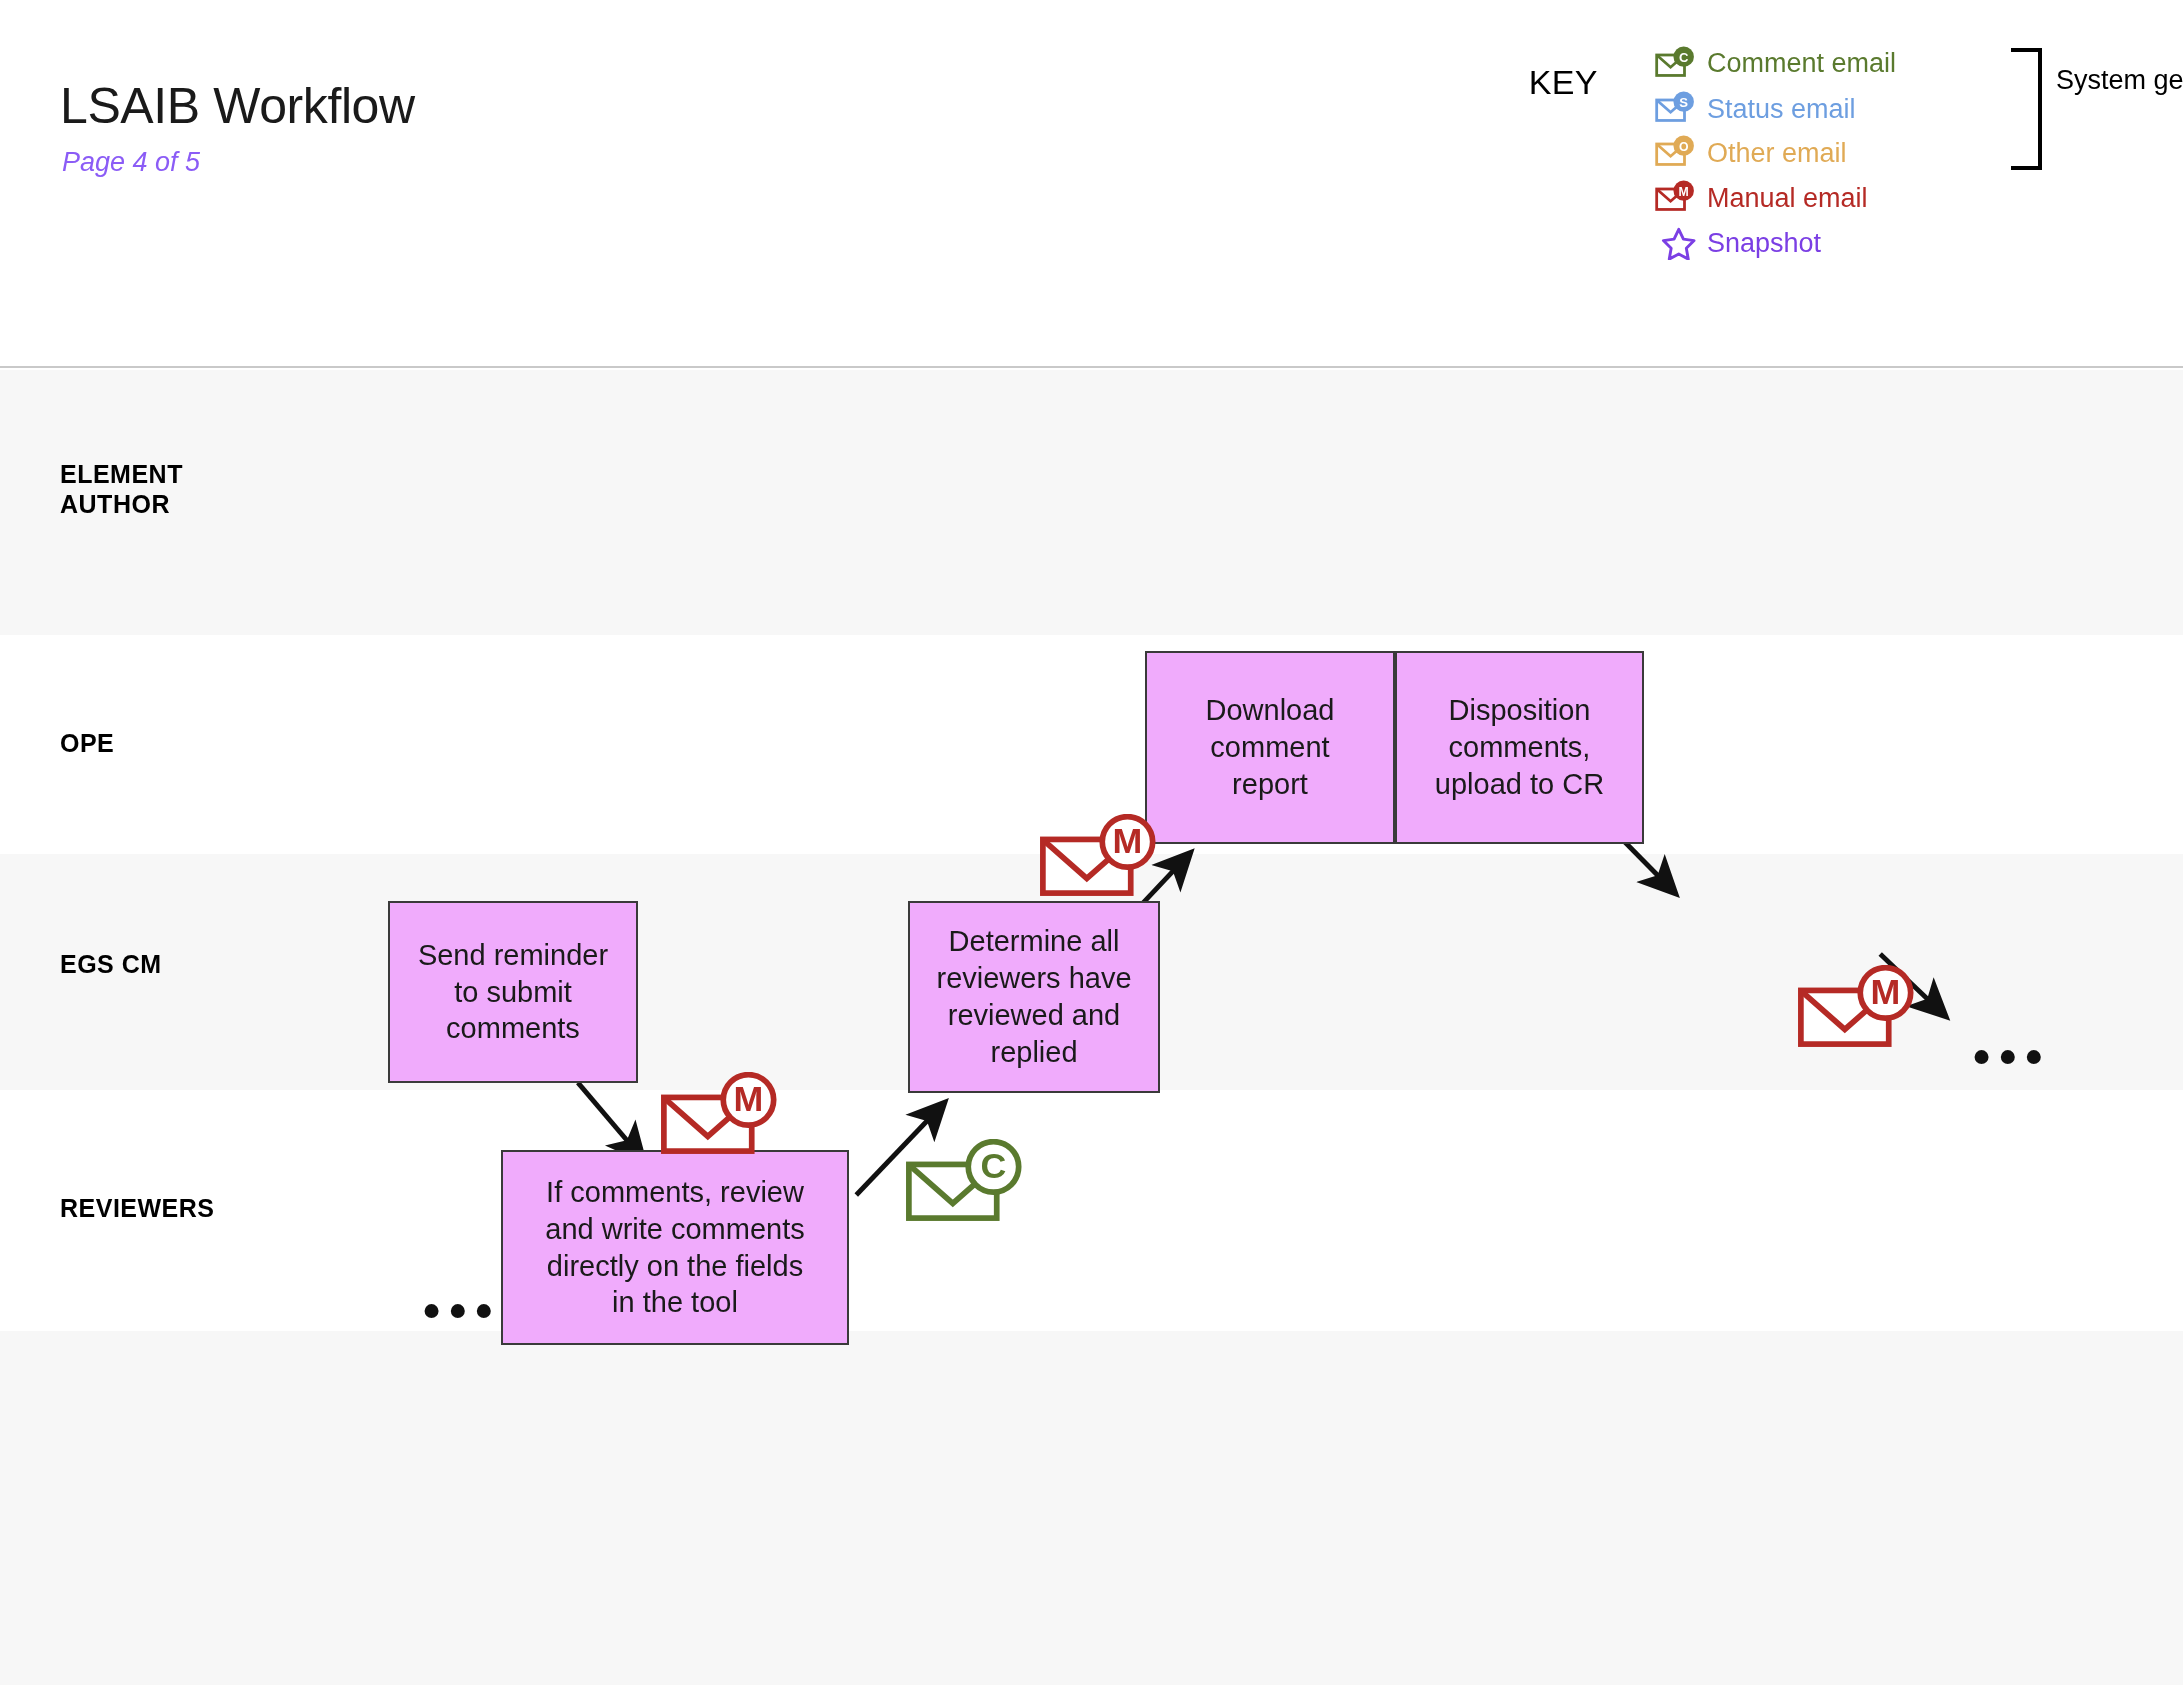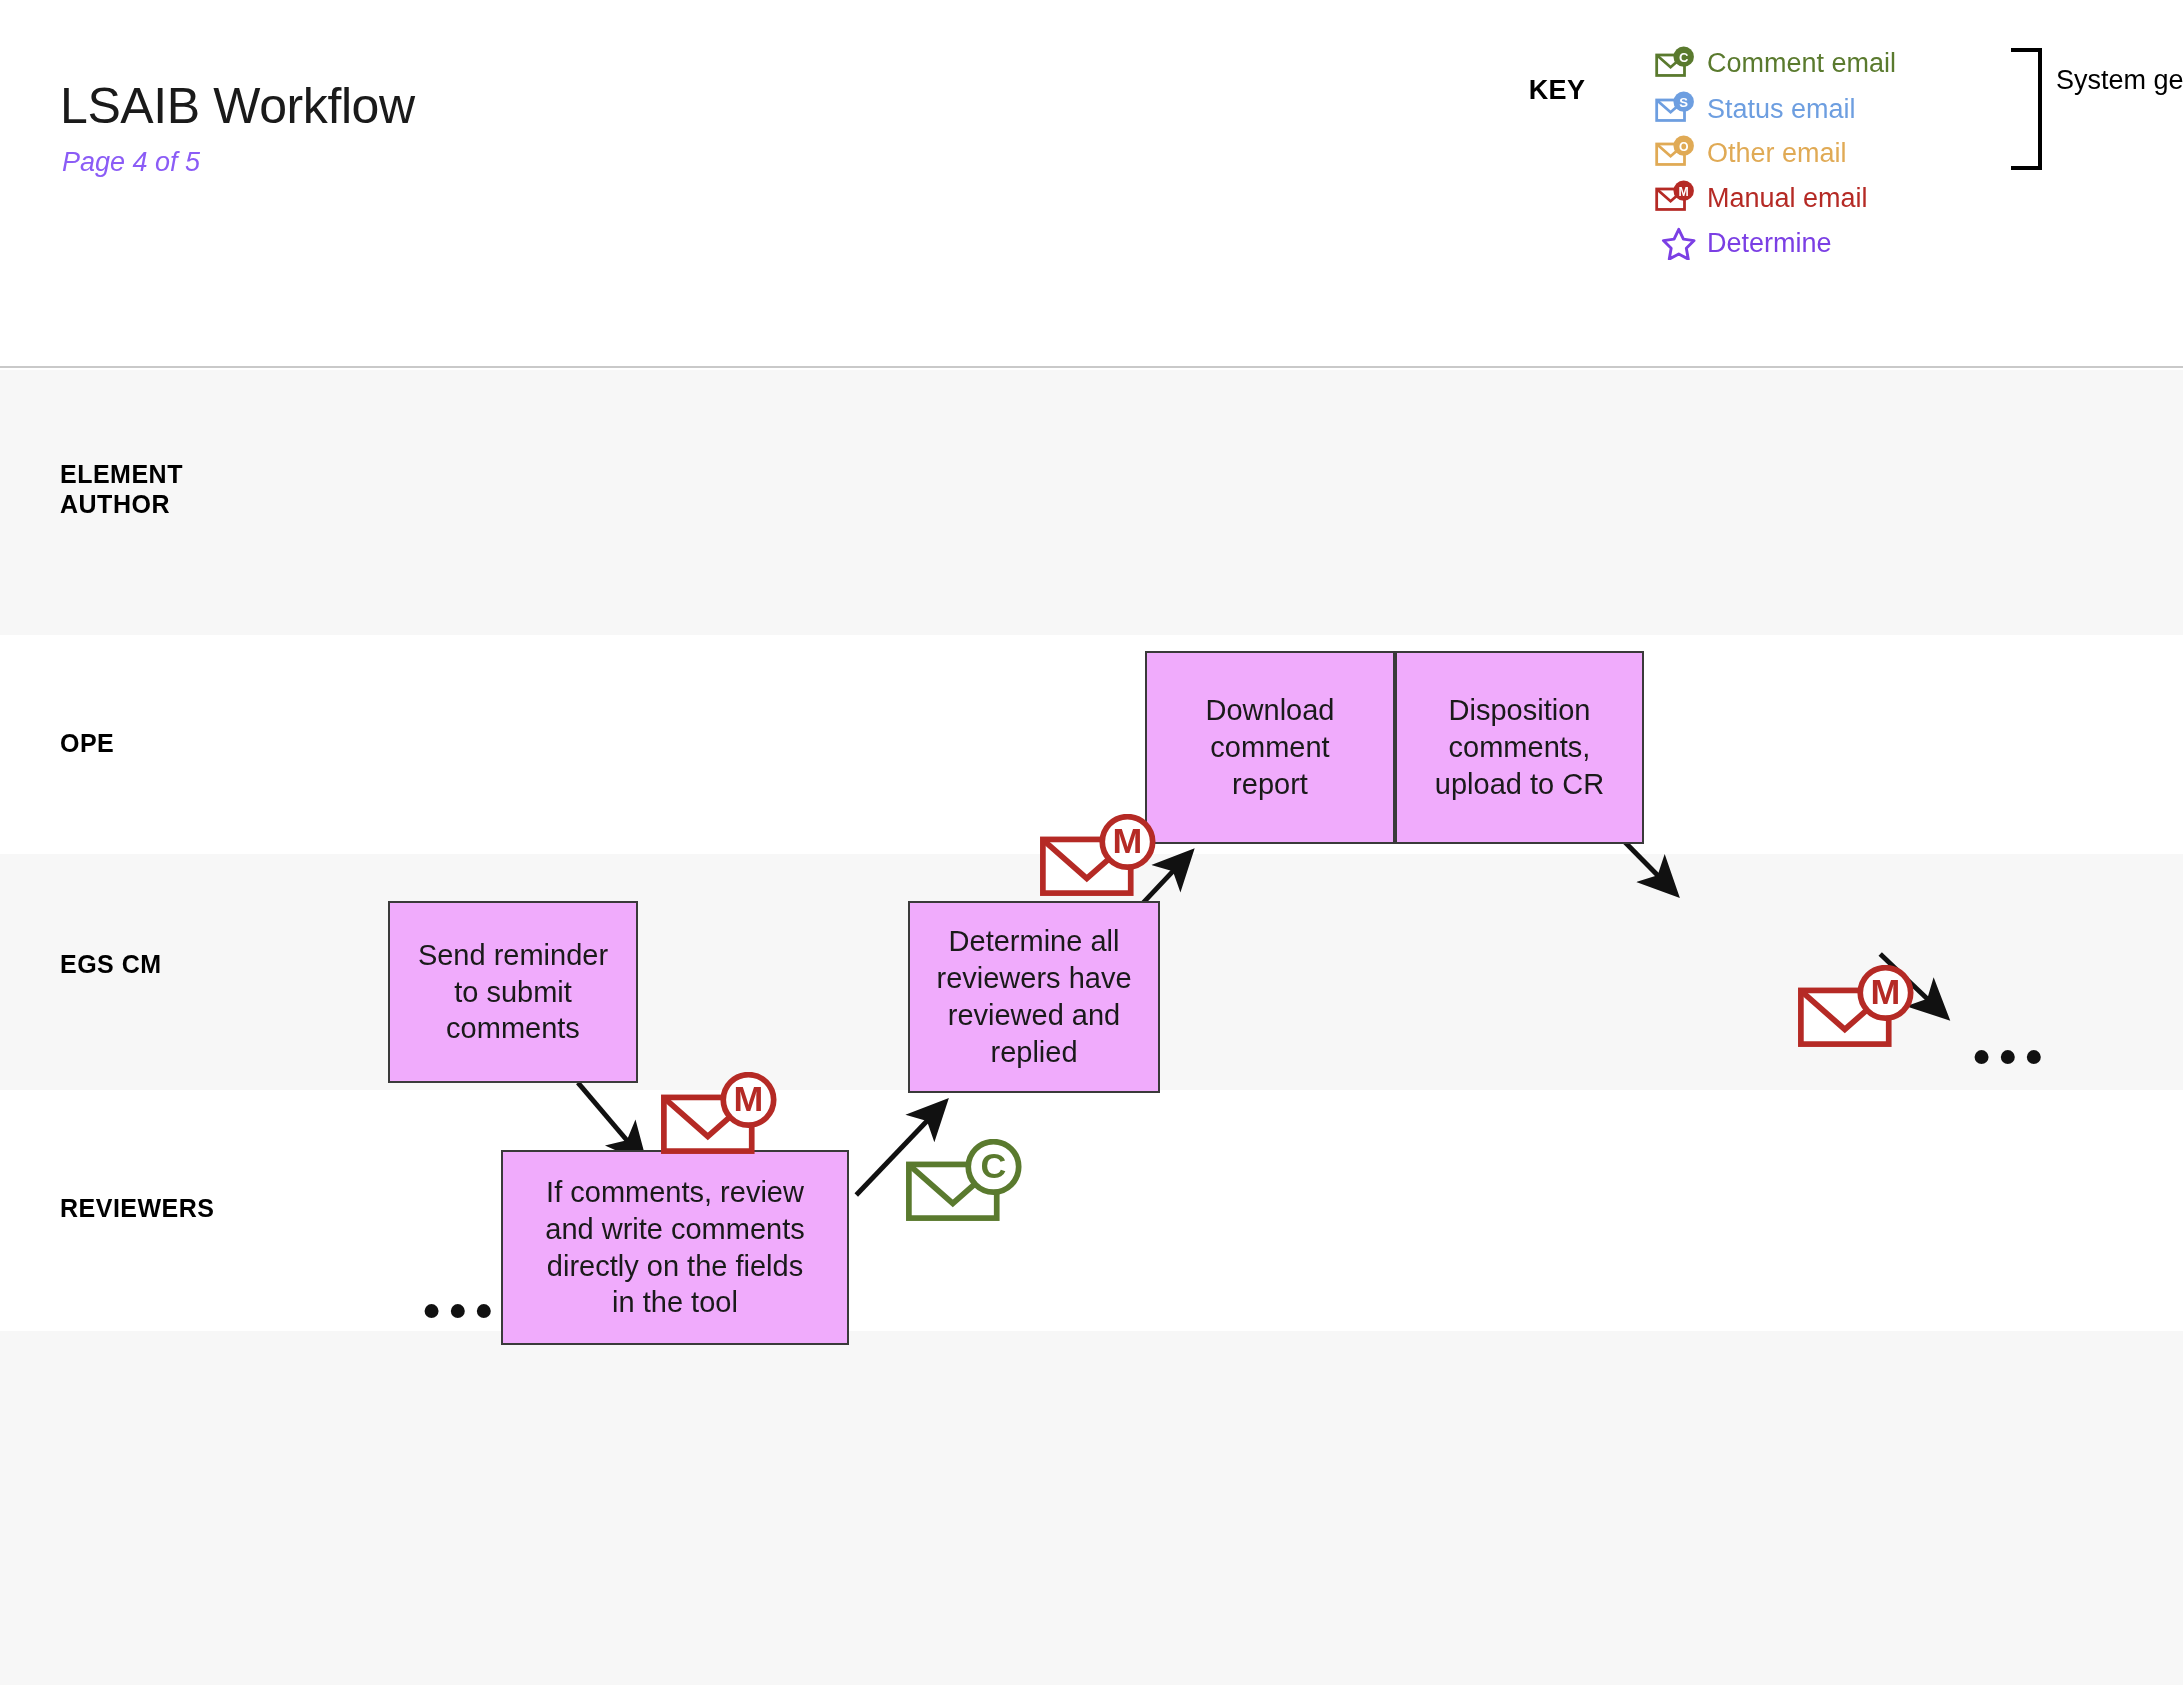--- a/index.html
+++ b/index.html
@@ -50,23 +50,23 @@
 
   
   #legend {
     position: absolute;
     left: 1514px; top: 33px;
     width: 651px; height: 236px;
   }
 
   #legend-title {
     position: absolute;
-    left: 14.7px; top: 42px;
-    font-size: 27px;
-    font-weight: bold;
+    left: 14.7px; top: 30px;
+    font-size: 34px;
+    font-weight: normal;
     color: #000000;
     letter-spacing: 0.4px;
   }
 
   .legend-row {
     position: absolute;
     left: 140px;
     height: 42px;
     display: flex;
     align-items: center;
@@ -240,21 +240,21 @@
         </span>
         <span class="legend-label" style="color:#b52a25">Manual email</span>
       </div>
 
       <div class="legend-row r4">
         <span class="legend-icon">
           <svg width="36" height="34" viewBox="0 0 44 42">
             <polygon points="22,4 27.8,16.2 41,18 31.4,27.6 33.8,41 22,34.6 10.2,41 12.6,27.6 3,18 16.2,16.2" fill="#ffffff" stroke="#7b3fe4" stroke-width="3.6" stroke-linejoin="round"></polygon>
           </svg>
         </span>
-        <span class="legend-label" style="color:#7b3fe4">Determine</span>
+        <span class="legend-label" style="color:#7b3fe4">Snapshot</span>
       </div>
 
       <div id="sysgen-bracket"></div>
       <div id="sysgen-label">System
 generated</div>
     </div>
   </div>
 
   <div id="lanes">
 

